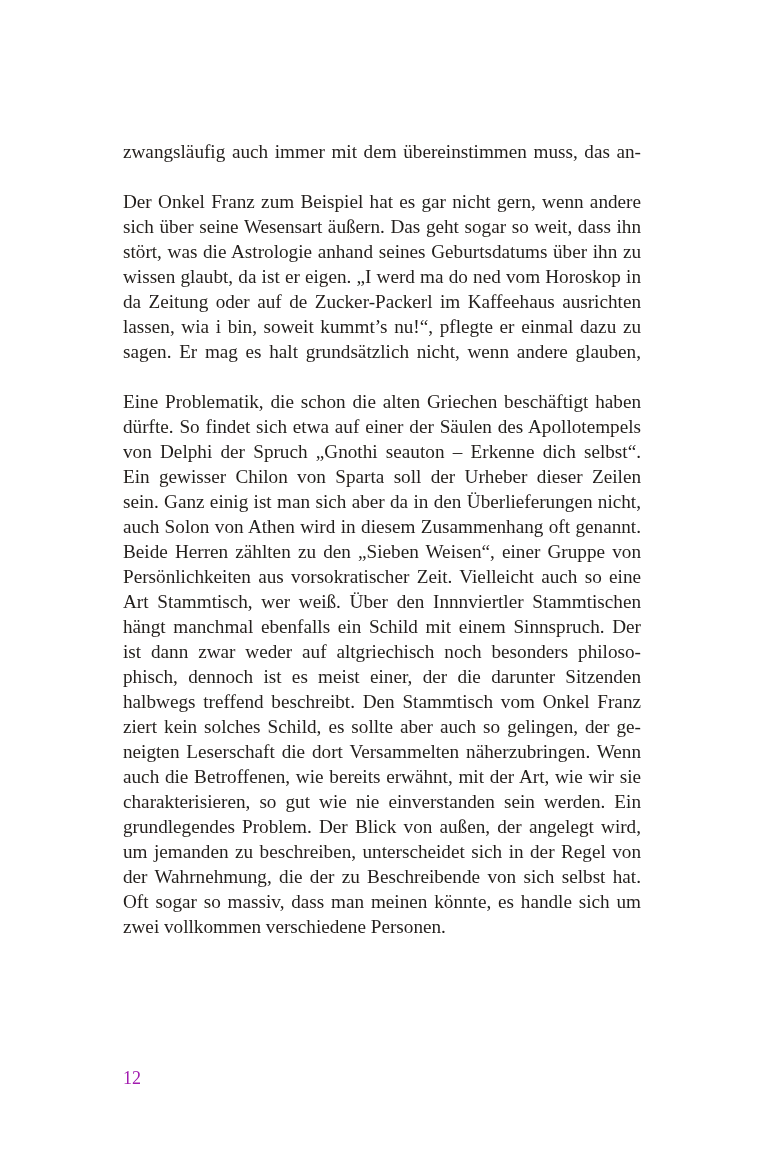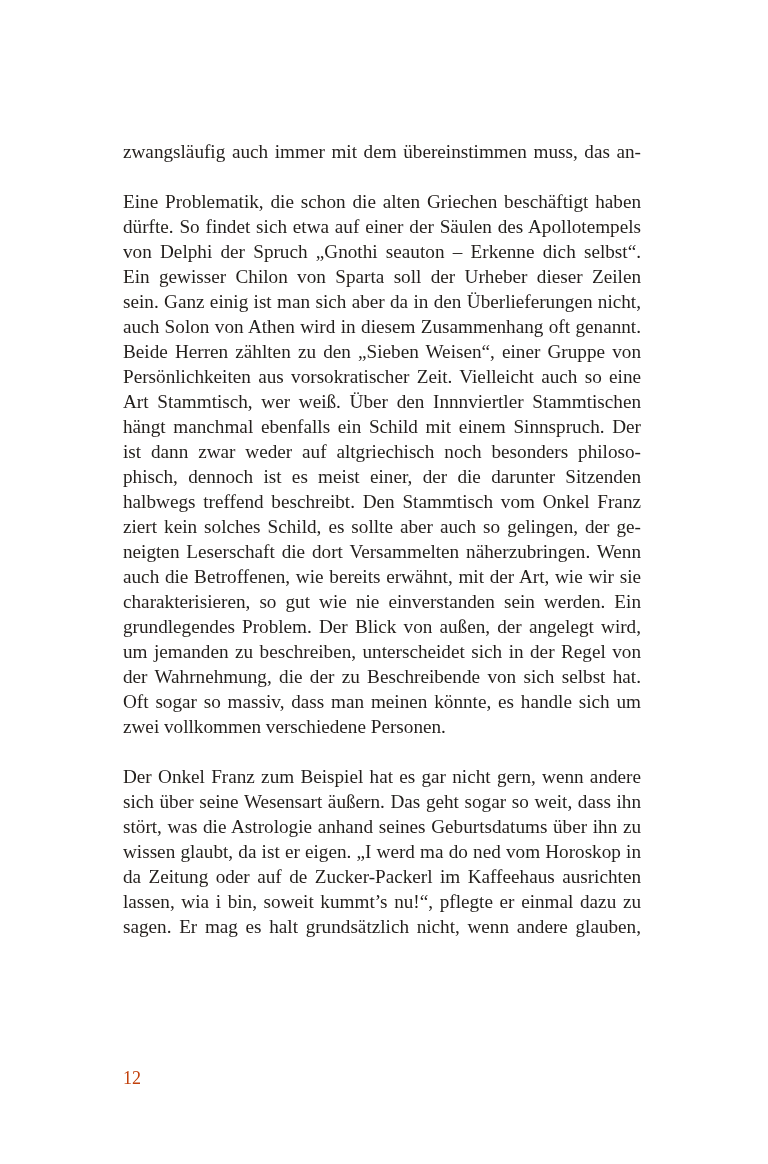--- a/index.html
+++ b/index.html
@@ -43,31 +43,41 @@
     .line.last {
       text-align-last: left;
     }
     .page-number {
       position: absolute;
       left: 123px;
       top: 1067px;
       font-family: "Liberation Serif", "DejaVu Serif", serif;
       font-size: 18px;
       line-height: 22px;
-      color: #c2410c;
+      color: #a21caf;
     }
   </style>
 </head>
 <body>
 
 <div class="page">
   <div class="text-block">
 
     <p class="para">
       <span class="line">zwangsläufig auch immer mit dem übereinstimmen muss, das an-</span>
+    </p>
+
+    <p class="para">
+      <span class="line">Der Onkel Franz zum Beispiel hat es gar nicht gern, wenn andere</span>
+      <span class="line">sich über seine Wesensart äußern. Das geht sogar so weit, dass ihn</span>
+      <span class="line">stört, was die Astrologie anhand seines Geburtsdatums über ihn zu</span>
+      <span class="line">wissen glaubt, da ist er eigen. „I werd ma do ned vom Horoskop in</span>
+      <span class="line">da Zeitung oder auf de Zucker-Packerl im Kaffeehaus ausrichten</span>
+      <span class="line">lassen, wia i bin, soweit kummt’s nu!“, pflegte er einmal dazu zu</span>
+      <span class="line">sagen. Er mag es halt grundsätzlich nicht, wenn andere glauben,</span>
     </p>
 
     <p class="para">
       <span class="line">Eine Problematik, die schon die alten Griechen beschäftigt haben</span>
       <span class="line">dürfte. So findet sich etwa auf einer der Säulen des Apollotempels</span>
       <span class="line">von Delphi der Spruch „Gnothi seauton – Erkenne dich selbst“.</span>
       <span class="line">Ein gewisser Chilon von Sparta soll der Urheber dieser Zeilen</span>
       <span class="line">sein. Ganz einig ist man sich aber da in den Überlieferungen nicht,</span>
       <span class="line">auch Solon von Athen wird in diesem Zusammenhang oft genannt.</span>
       <span class="line">Beide Herren zählten zu den „Sieben Weisen“, einer Gruppe von</span>
@@ -81,26 +91,16 @@
       <span class="line">neigten Leserschaft die dort Versammelten näherzubringen. Wenn</span>
       <span class="line">auch die Betroffenen, wie bereits erwähnt, mit der Art, wie wir sie</span>
       <span class="line">charakterisieren, so gut wie nie einverstanden sein werden. Ein</span>
       <span class="line">grundlegendes Problem. Der Blick von außen, der angelegt wird,</span>
       <span class="line">um jemanden zu beschreiben, unterscheidet sich in der Regel von</span>
       <span class="line">der Wahrnehmung, die der zu Beschreibende von sich selbst hat.</span>
       <span class="line">Oft sogar so massiv, dass man meinen könnte, es handle sich um</span>
       <span class="line last">zwei vollkommen verschiedene Personen.</span>
     </p>
 
-    <p class="para">
-      <span class="line">Der Onkel Franz zum Beispiel hat es gar nicht gern, wenn andere</span>
-      <span class="line">sich über seine Wesensart äußern. Das geht sogar so weit, dass ihn</span>
-      <span class="line">stört, was die Astrologie anhand seines Geburtsdatums über ihn zu</span>
-      <span class="line">wissen glaubt, da ist er eigen. „I werd ma do ned vom Horoskop in</span>
-      <span class="line">da Zeitung oder auf de Zucker-Packerl im Kaffeehaus ausrichten</span>
-      <span class="line">lassen, wia i bin, soweit kummt’s nu!“, pflegte er einmal dazu zu</span>
-      <span class="line">sagen. Er mag es halt grundsätzlich nicht, wenn andere glauben,</span>
-    </p>
-
   </div>
 
   <div class="page-number">12</div>
 </div>
 
 </body></html>

